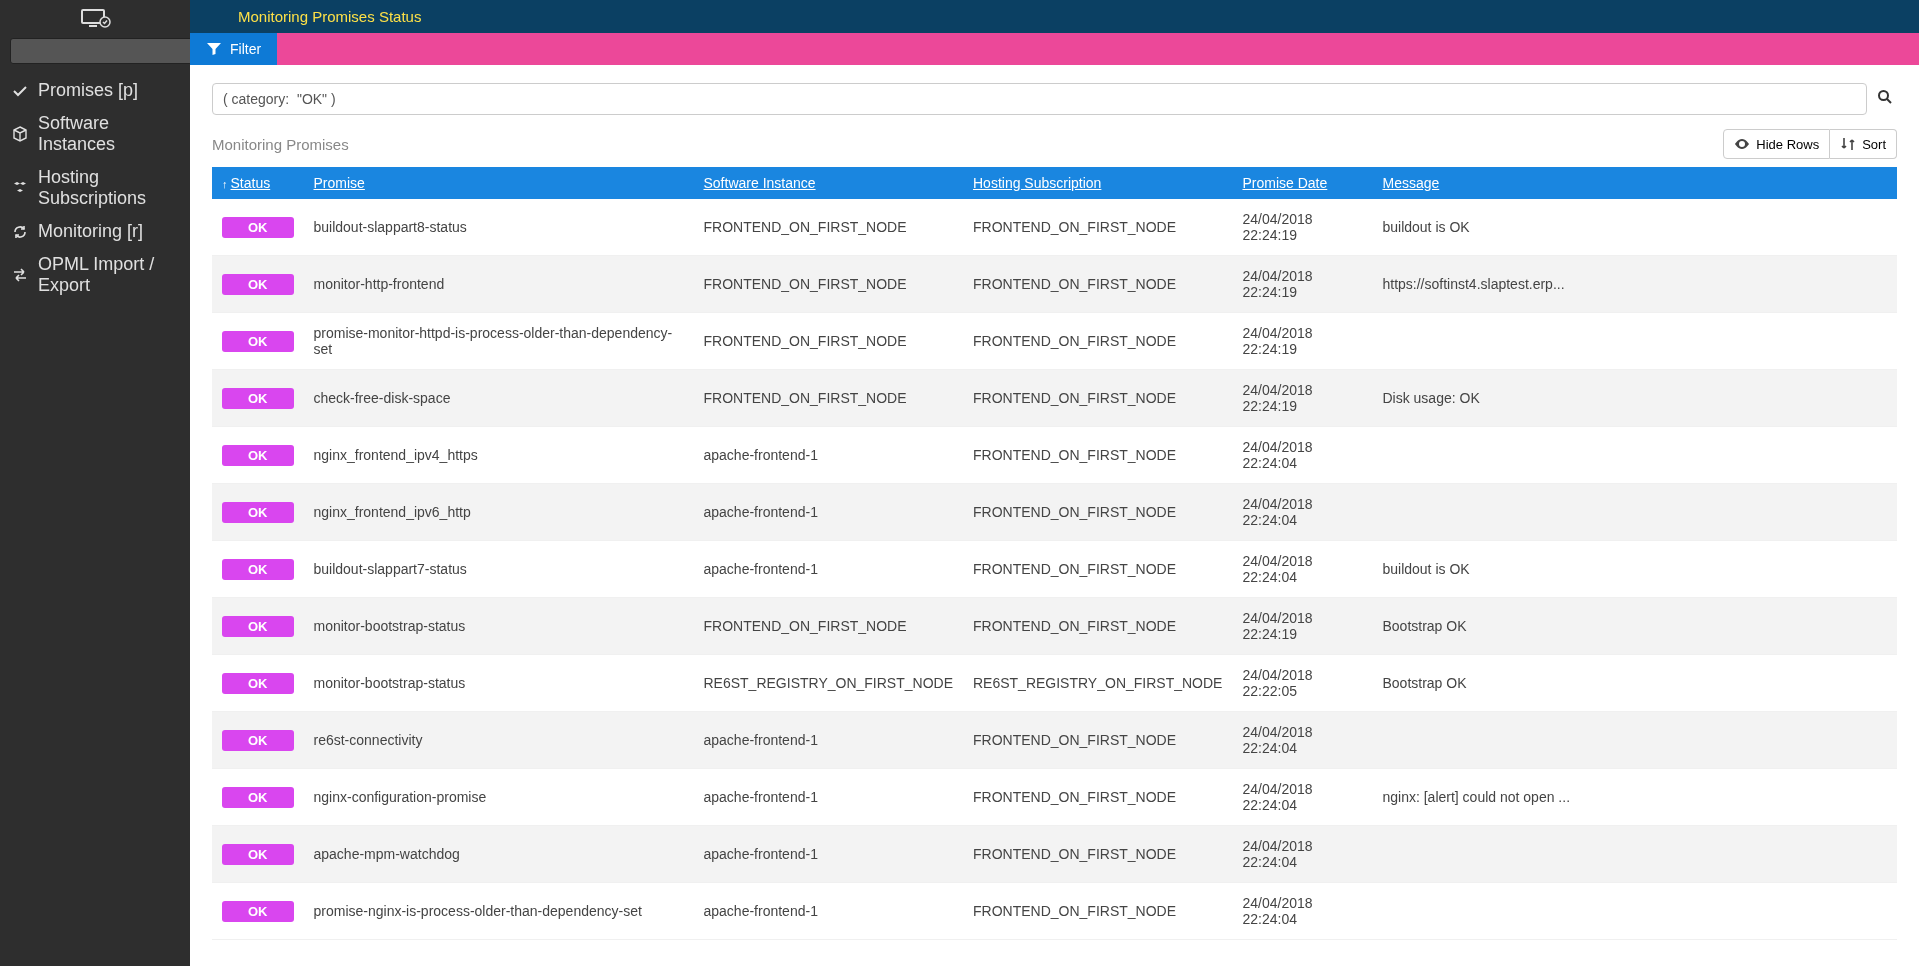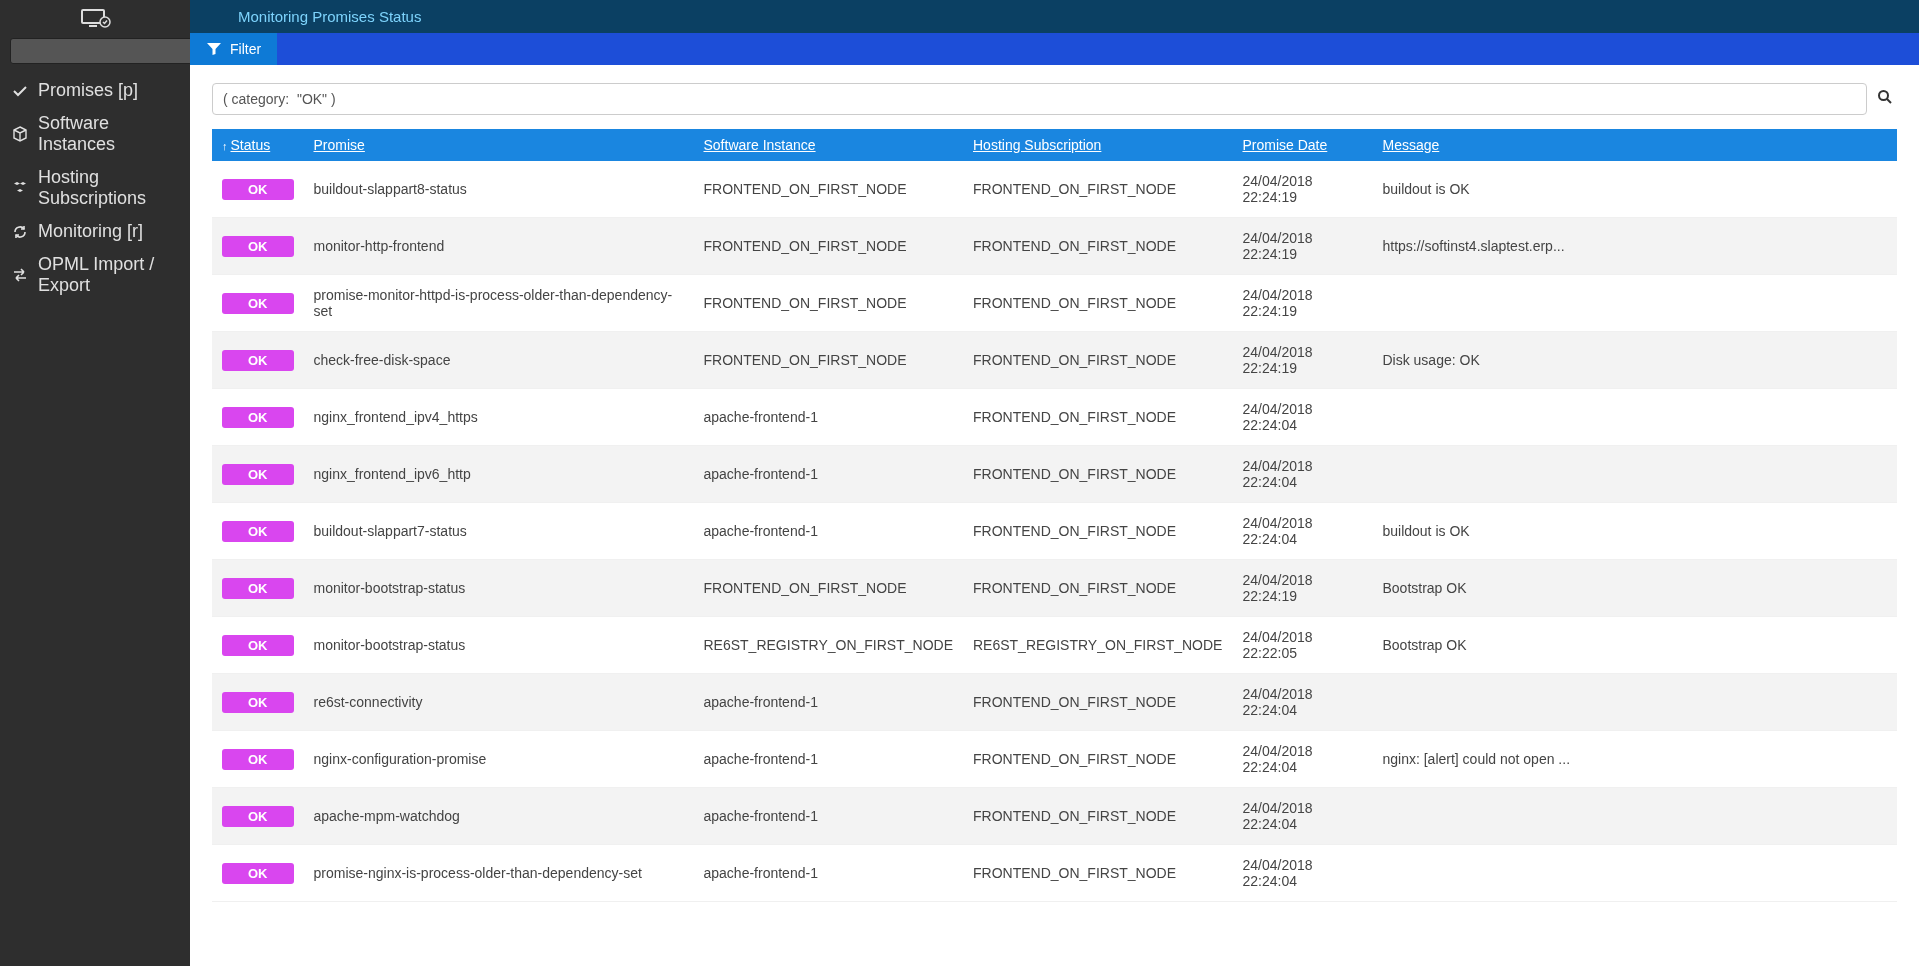--- a/index.html
+++ b/index.html
@@ -7,22 +7,22 @@
 .layout { display: flex; height: 100vh; }
 .sidebar { width: 190px; background: #2e2e2e; color: #d0d0d0; flex-shrink: 0; }
 .sidebar-logo { display: flex; justify-content: center; padding: 8px 0 4px; }
 .sidebar-search-row { display: flex; align-items: center; padding: 6px 10px 10px; gap: 6px; }
 .sidebar-search-input { flex: 1; background: #555; border: 1px solid #222; border-radius: 3px; height: 26px; padding: 2px 6px; color: #eee; }
 .sidebar-search-btn { color: #e8e8e8; cursor: pointer; }
 .sidebar-menu { list-style: none; }
 .sidebar-item { display: flex; align-items: center; gap: 10px; padding: 6px 12px; color: #e0e0e0; cursor: pointer; font-size: 18px; }
 .sidebar-item .icon { width: 16px; text-align: center; display: inline-flex; justify-content: center; }
 .main { flex: 1; display: flex; flex-direction: column; overflow: hidden; }
-.header-bar { background: #0b4063; color: #7dd3fc; padding: 8px 48px; font-size: 15px; }
-.filter-bar { background: #1d4ed8; color: #fff; display: flex; align-items: stretch; }
+.header-bar { background: #0b4063; color: #fde047; padding: 8px 48px; font-size: 15px; }
+.filter-bar { background: #ec4899; color: #fff; display: flex; align-items: stretch; }
 .filter-btn { background: #0e7ad6; display: flex; align-items: center; gap: 8px; padding: 8px 16px; cursor: pointer; font-size: 14px; }
 .content { padding: 18px 22px; overflow: auto; }
 .search-row { display: flex; gap: 6px; margin-bottom: 14px; align-items: stretch; }
 .search-input { flex: 1; border: 1px solid #ccc; border-radius: 4px; padding: 7px 10px; font-size: 14px; color: #555; }
 .search-btn { border: none; background: transparent; font-size: 18px; cursor: pointer; padding: 0 4px; }
 .subhead-row { display: flex; justify-content: space-between; align-items: center; margin-bottom: 8px; }
 .subhead-title { color: #888; font-size: 15px; }
 .btn-group { display: flex; }
 .btn { border: 1px solid #ccc; background: #fff; padding: 6px 10px; font-size: 13px; display: inline-flex; align-items: center; gap: 6px; cursor: pointer; }
 .btn:first-child { border-radius: 4px 0 0 4px; }
@@ -127,20 +127,37 @@
     <div class="content">
       <div class="search-row">
         <input class="search-input" value="( category:  &quot;OK&quot; )" style="">
         <button class="search-btn">
           <svg class="ico" viewBox="0 0 16 16">
               <circle cx="6.5" cy="6.5" r="4.5" fill="none" stroke="#333" stroke-width="2"></circle>
               <line x1="10" y1="10" x2="14" y2="14" stroke="#333" stroke-width="2"></line>
             </svg>
         </button>
       </div>
+      <div class="subhead-row">
+        <div class="subhead-title">Monitoring Promises</div>
+        <div class="btn-group">
+          <button class="btn">
+            <svg class="ico" viewBox="0 0 16 16">
+                <path d="M8 3C4 3 1 8 1 8s3 5 7 5 7-5 7-5-3-5-7-5zm0 8a3 3 0 110-6 3 3 0 010 6z" fill="#444"></path>
+              </svg>
+            <span>Hide Rows</span>
+          </button>
+          <button class="btn">
+            <svg class="ico" viewBox="0 0 16 16">
+                <path d="M4 2v10M4 12l-2-2M4 12l2-2M12 14V4M12 4l-2 2M12 4l2 2" fill="none" stroke="#444" stroke-width="1.6"></path>
+              </svg>
+            <span>Sort</span>
+          </button>
+        </div>
+      </div>
       <table>
         <thead>
           <tr>
             <th class="status-col"><span class="sort-arrow">↑</span><span class="th-link">Status</span></th>
             <th class="col-promise"><span class="th-link">Promise</span></th>
             <th class="col-instance"><span class="th-link">Software Instance</span></th>
             <th class="col-hosting"><span class="th-link">Hosting Subscription</span></th>
             <th class="col-date"><span class="th-link">Promise Date</span></th>
             <th><span class="th-link">Message</span></th>
           </tr>

